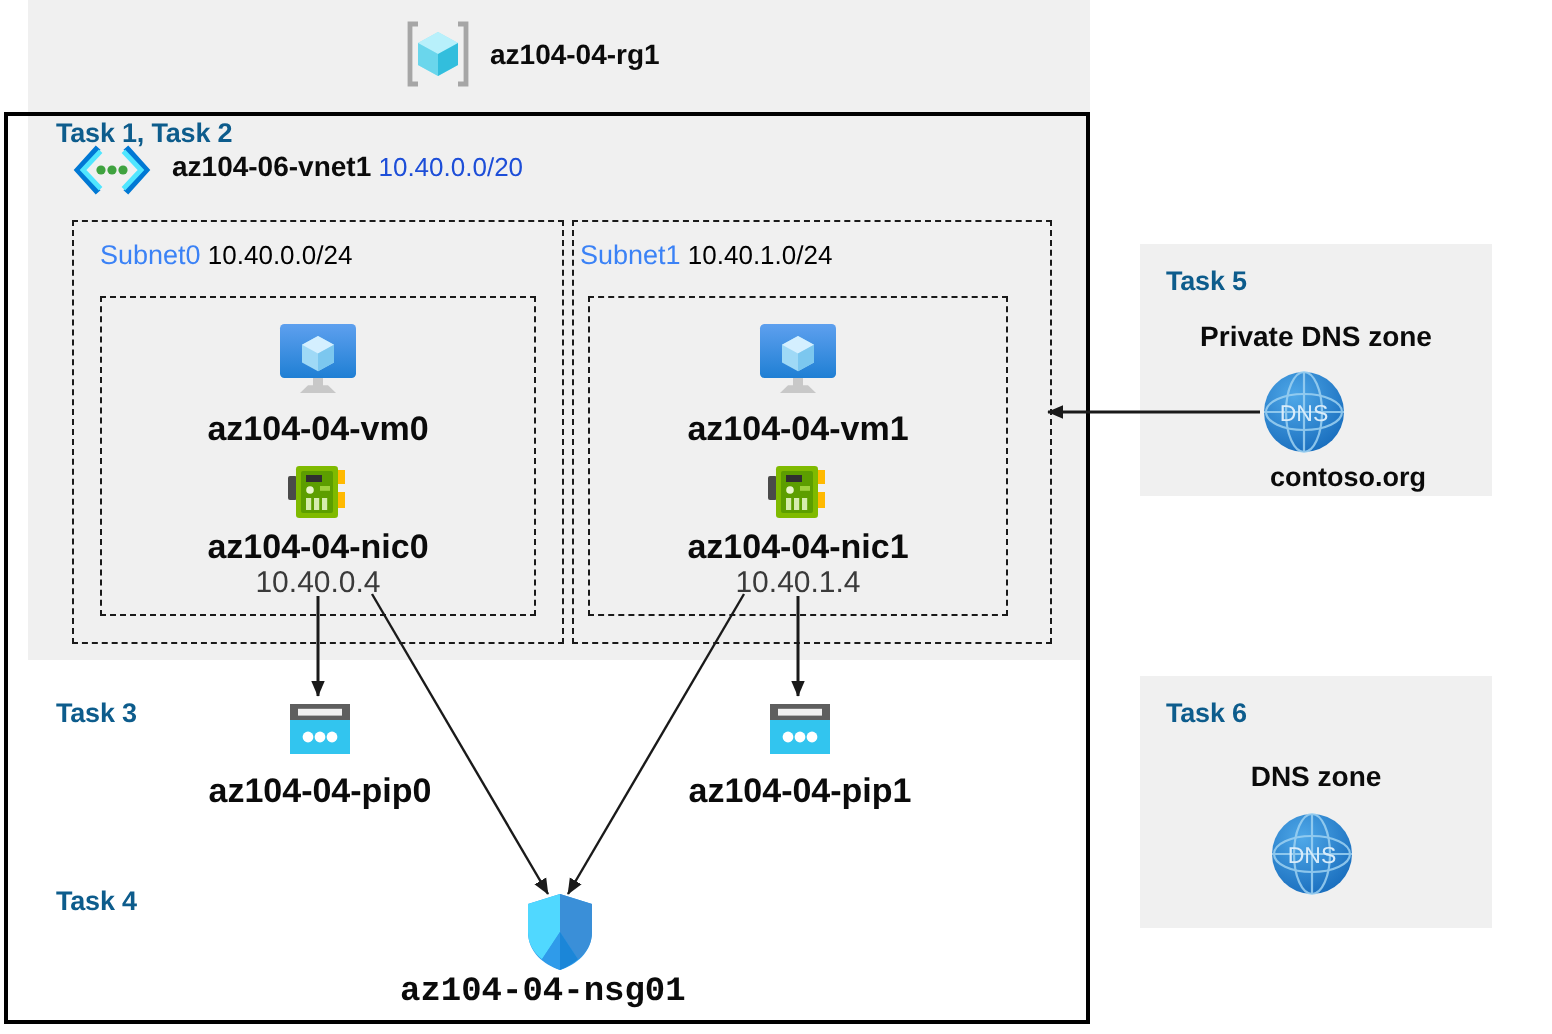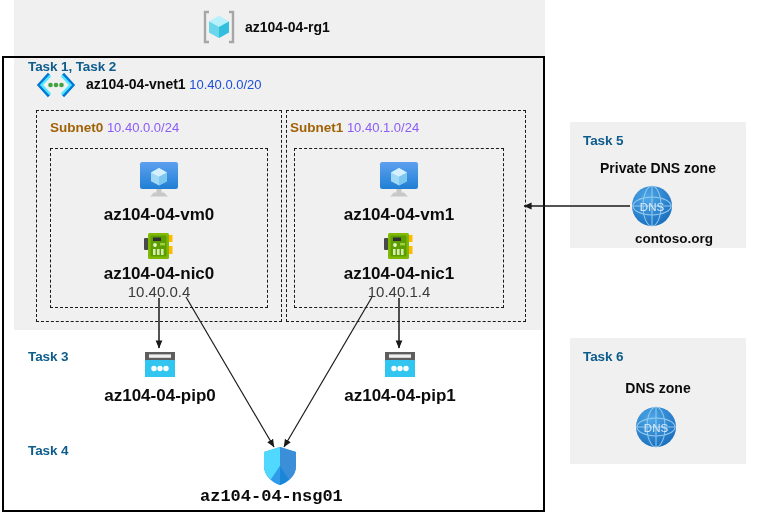--- a/index.html
+++ b/index.html
@@ -25,22 +25,22 @@
   #task5-panel{left:570px;top:122px;width:176px;height:126px;background:#f0f0f0;}
   #task6-panel{left:570px;top:338px;width:176px;height:126px;background:#f0f0f0;}
 
   
   .task-label{color:#0d5c8c;font-weight:bold;font-size:13.5px;letter-spacing:-0.1px;}
   .res-name{color:#0b0b0b;font-weight:bold;font-size:17px;text-align:center;white-space:nowrap;}
   .res-sub{color:#3a3a3a;font-weight:normal;font-size:15px;text-align:center;white-space:nowrap;}
   .hdr-name{color:#0b0b0b;font-weight:bold;font-size:14px;white-space:nowrap;}
   .hdr-cidr{color:#1d4ed8;font-weight:normal;font-size:13px;}
   .subnet-title{font-size:13.5px;white-space:nowrap;}
-  .subnet-title b{color:#a16207;font-weight:bold;}
-  .subnet-title span{color:#8b5cf6;font-weight:normal;font-size:13px;}
+  .subnet-title b{color:#3b82f6;font-weight:normal;}
+  .subnet-title span{color:#000000;font-weight:normal;font-size:13px;}
   .zone-title{color:#0b0b0b;font-weight:bold;font-size:14px;text-align:center;white-space:nowrap;}
 
   
   .icon{position:absolute;}
 
   
   .rg-icon{width:38px;height:38px;}
   
   .vnet-icon{width:40px;height:24px;}
   
@@ -93,21 +93,21 @@
     <path d="M12,2 L3,12 L12,22" fill="none" stroke="#0078d4" stroke-width="3.2" stroke-linecap="square"></path>
     <path d="M13.5,3.5 L5.5,12 L13.5,20.5" fill="none" stroke="#50e6ff" stroke-width="2.4" stroke-linecap="square"></path>
     <path d="M28,2 L37,12 L28,22" fill="none" stroke="#0078d4" stroke-width="3.2" stroke-linecap="square"></path>
     <path d="M26.5,3.5 L34.5,12 L26.5,20.5" fill="none" stroke="#50e6ff" stroke-width="2.4" stroke-linecap="square"></path>
     <circle cx="14.5" cy="12" r="2.3" fill="#3fa23f"></circle>
     <circle cx="20" cy="12" r="2.3" fill="#3fa23f"></circle>
     <circle cx="25.5" cy="12" r="2.3" fill="#3fa23f"></circle>
   </svg>
 </div>
 <div class="abs" style="left:86px;top:75px;">
-  <span class="hdr-name">az104-04-vnet1</span><span class="hdr-cidr"> 10.40.0.0/20</span>
+  <span class="hdr-name">az104-06-vnet1</span><span class="hdr-cidr"> 10.40.0.0/20</span>
 </div>
 
 <div class="abs subnet-title" style="left:50px;top:120px;">
   <b>Subnet0</b><span> 10.40.0.0/24</span>
 </div>
 
 <div class="icon vm-icon" style="left:137px;top:160px;">
   <svg viewBox="0 0 44 38" width="44" height="38">
     <defs>
       <linearGradient id="vmg0" x1="0" y1="0" x2="0" y2="1">

